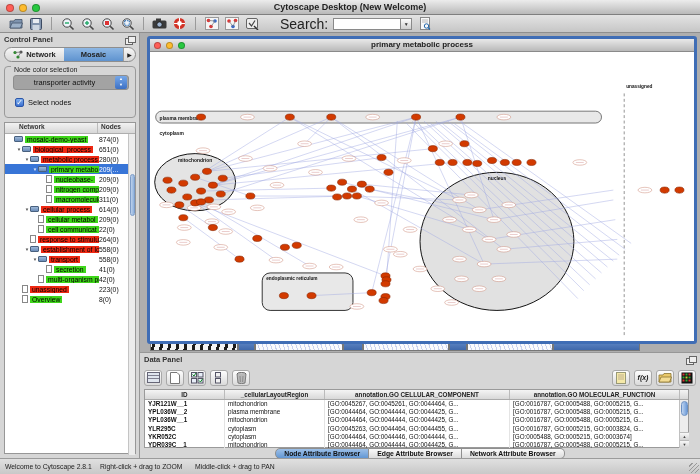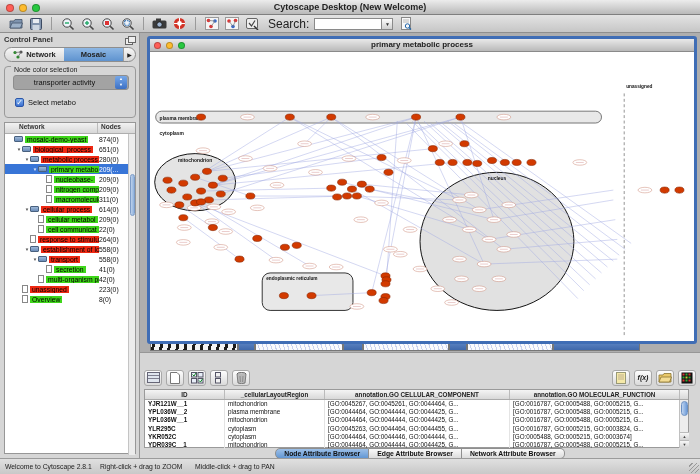--- a/index.html
+++ b/index.html
@@ -11,21 +11,21 @@
   #titlebar { left:0; top:0; width:700px; height:15px; background:linear-gradient(#ececec,#b9b9b9); border-bottom:1px solid #7f7f7f; }
   #titlebar .title { width:100%; text-align:center; font-size:9px; font-weight:bold; line-height:14px; color:#222; }
   .lights { left:6px; top:4px; display:flex; gap:5px; }
   .light { width:8px; height:8px; border-radius:50%; border:0.5px solid rgba(0,0,0,.25); }
   .lights-sm .light { width:7px; height:7px; }
 
   
   #toolbar { left:0; top:15px; width:700px; height:18px; background:linear-gradient(#e3e3e3,#c6c6c6); border-bottom:1px solid #8e8e8e; display:flex; align-items:center; padding-left:8px; gap:5px; }
   .tb-icon { width:15px; height:14px; display:flex; align-items:center; justify-content:center; }
   .sep { width:1px; height:13px; background:#9a9a9a; margin:0 3px; }
-  #search-label { font-size:12px; color:#222; margin-left:4px; }
+  #search-label { font-size:14px; color:#222; margin-left:16px; }
   #search-combo { display:flex; align-items:center; }
   #search-input { width:68px; height:12px; border:1px solid #8a8a8a; background:#fff; font-size:7px; font-family:"Liberation Sans",sans-serif; }
   #search-drop { width:11px; height:12px; border:1px solid #8a8a8a; border-left:none; background:linear-gradient(#fdfdfd,#cfcfcf); font-size:5px; text-align:center; line-height:11px; color:#333; }
 
   
   #control-panel { left:0; top:33px; width:140px; height:425px; background:#d6d6d6; border-right:1px solid #979797; }
   .panel-head { height:13px; display:flex; align-items:center; justify-content:space-between; padding:0 4px; font-size:7.5px; font-weight:bold; color:#333; }
   #cp-tabs { left:4px; top:14px; width:132px; height:15px; display:flex; border:1px solid #8e8e8e; border-radius:8px; overflow:hidden; background:linear-gradient(#f6f6f6,#d8d8d8); }
   .cp-tab { flex:1; display:flex; align-items:center; justify-content:center; gap:3px; font-size:7.5px; font-weight:bold; color:#222; }
   .cp-tab.sel { background:linear-gradient(#8db7e4,#5f93cf);justify-content:center; }
@@ -239,21 +239,21 @@
     <div id="cp-tab-more">▶</div>
   </div>
   <div id="groupbox" class="abs">
     <div class="gb-title">Node color selection</div>
     <div id="color-dropdown">
       <span class="dd-text">transporter activity</span>
       <div class="stepper">▲<br>▼</div>
     </div>
     <div id="select-row">
       <div id="select-check">✓</div>
-      <span id="select-label">Select metabo</span>
+      <span id="select-label">Select nodes</span>
     </div>
   </div>
   <div id="tree-wrap" class="abs">
     <div id="tree-head">
       <div class="c1">Network</div>
       <div class="c2">Nodes</div>
     </div>
     <div id="tree-body">
         <div class="tree-row" style="padding-left: 3px;">
           <span class="tr-arrow"></span>
@@ -620,20 +620,24 @@
           <ellipse cx="235" cy="235" rx="4.6" ry="3.1" fill="#d23a00" stroke="#8a2500" stroke-width="0.6"></ellipse>
           <ellipse cx="221" cy="244" rx="4.6" ry="3.1" fill="#d23a00" stroke="#8a2500" stroke-width="0.6"></ellipse>
           <ellipse cx="235" cy="248" rx="4.6" ry="3.1" fill="#d23a00" stroke="#8a2500" stroke-width="0.6"></ellipse>
           <ellipse cx="233" cy="252" rx="4.6" ry="3.1" fill="#d23a00" stroke="#8a2500" stroke-width="0.6"></ellipse>
         </svg>
       </div>
   </div>
 </div>
 
 <div id="data-panel" class="abs">
+  <div class="panel-head">
+    <span>Data Panel</span>
+    <div class="float-icon"></div>
+  </div>
   <div id="dp-toolbar">
     <div class="dp-icon">
       <svg width="13" height="11">
           <rect x="0.5" y="0.5" width="12" height="10" fill="#dfe5ee" stroke="#667"></rect>
           <line x1="0.5" y1="3.5" x2="12.5" y2="3.5" stroke="#667" stroke-width="0.8"></line>
           <line x1="0.5" y1="6.5" x2="12.5" y2="6.5" stroke="#667" stroke-width="0.8"></line>
         </svg>
     </div>
     <div class="dp-icon">
       <svg width="10" height="12">

